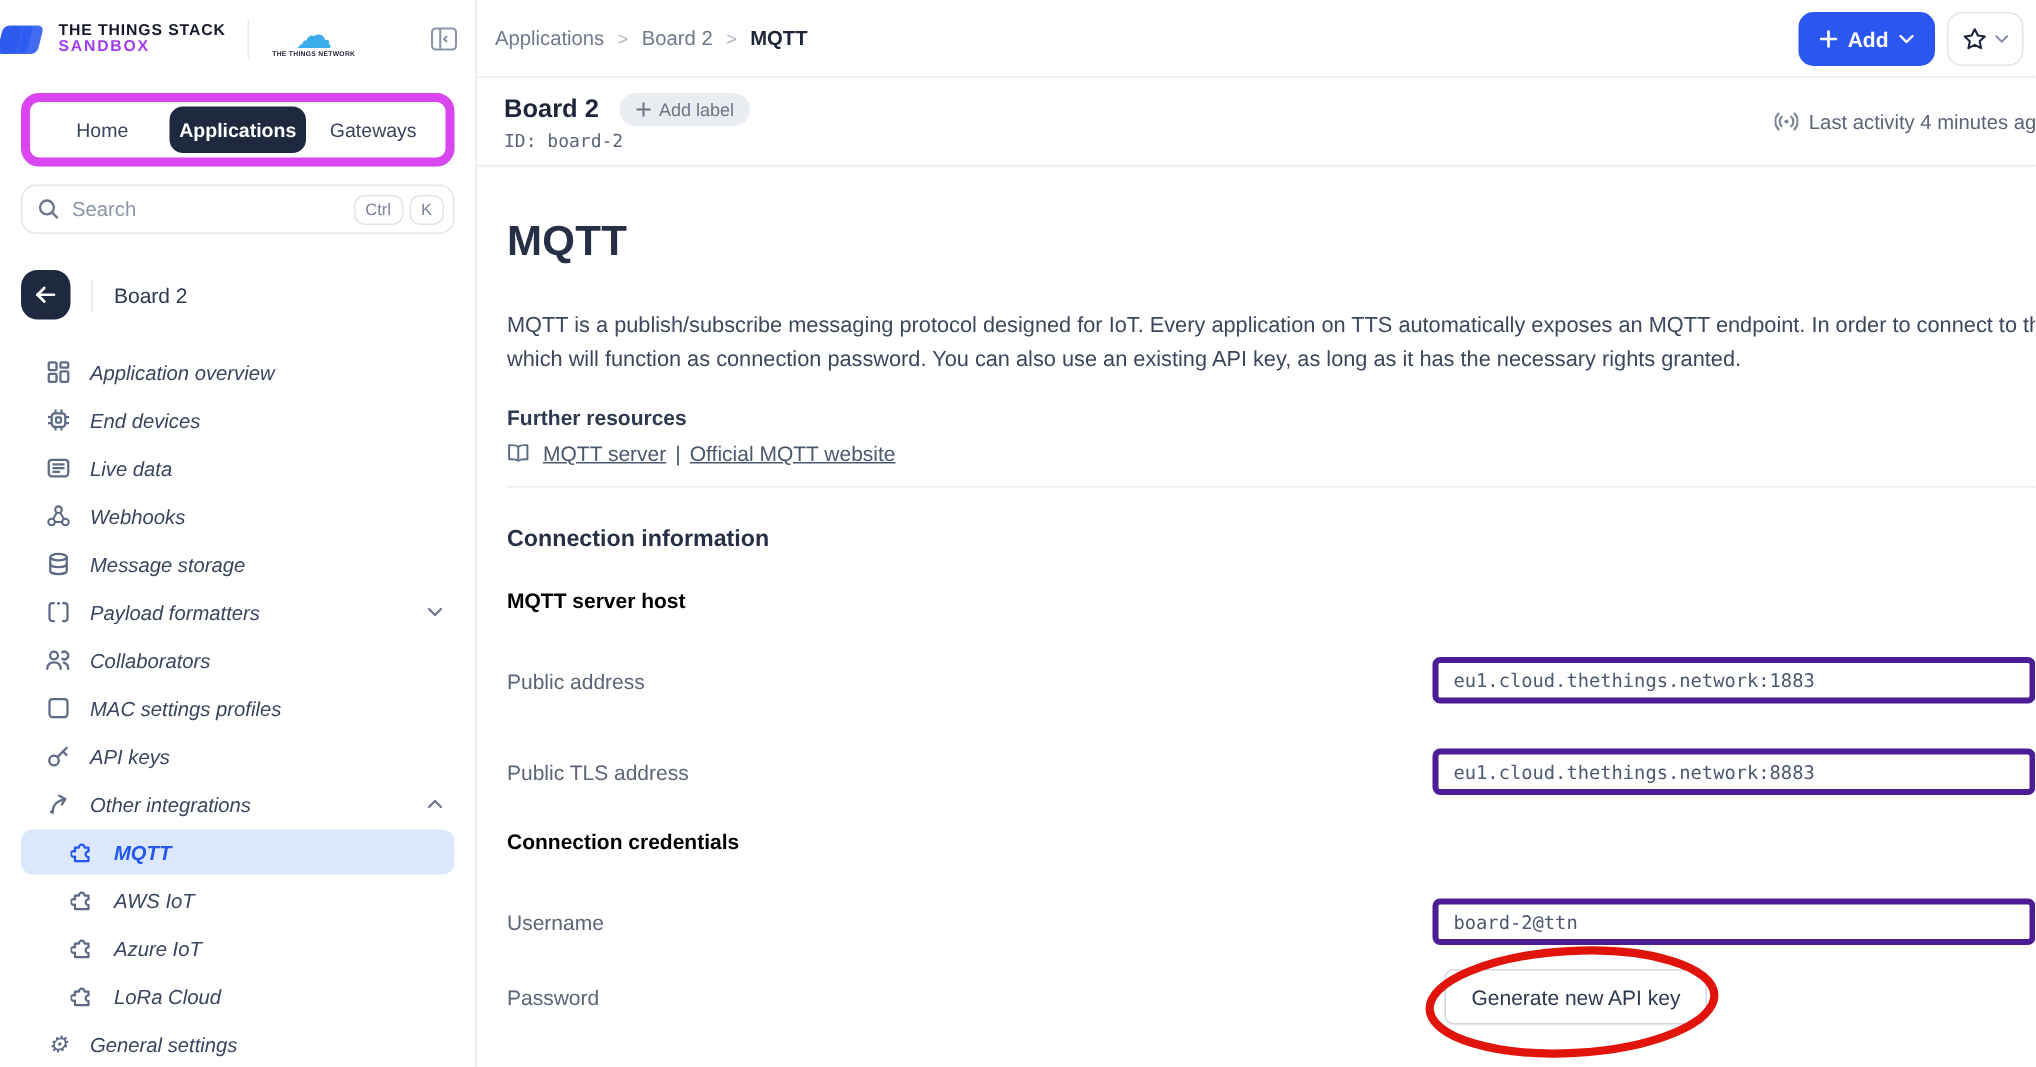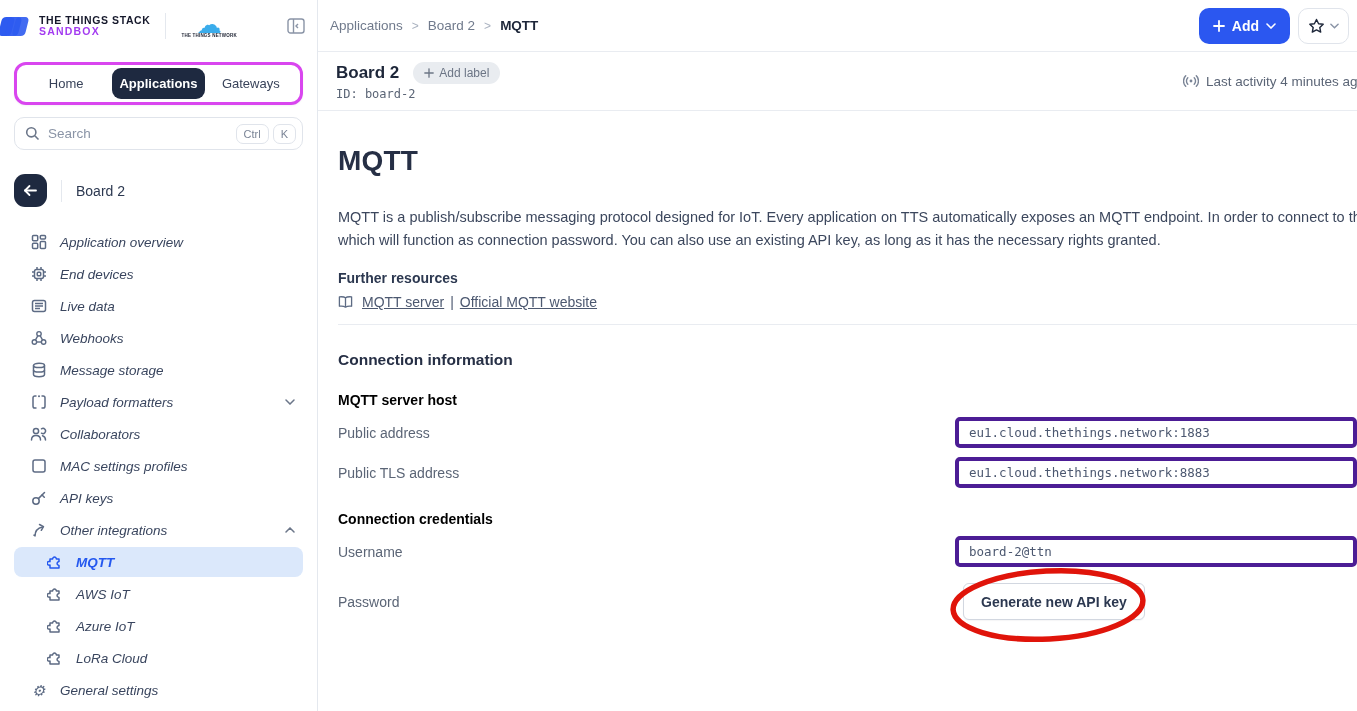--- a/index.html
+++ b/index.html
@@ -16,21 +16,21 @@
   .brand-text { line-height:1.05; margin-left:8px; }
   .brand-title { font-size:10.5px; font-weight:bold; letter-spacing:.6px; color:#15182b; }
   .brand-sub { font-size:10.5px; font-weight:bold; letter-spacing:1.2px; color:#a33bf0; }
   .side-divider { width:1px; height:26px; background:#e4e8ee; margin:0 16px 0 14px; }
   .tnn-logo { display:flex; flex-direction:column; align-items:center; line-height:1; }
   .tnn-cloud { font-size:25px; color:#3aaceb; line-height:.8; }
   .tnn-text { font-size:4.5px; font-weight:bold; color:#1b2030; letter-spacing:.2px; text-align:center; }
   .collapse-btn { margin-left:auto; color:#8a94a6; display:flex; align-items:center; cursor:pointer; }
 
   .tabs-row { padding:10px 14px 4px; }
-  .tabs { display:flex; border:3px solid #d946ef; border-radius:12px; background:#fff;
+  .tabs { display:flex; border:6px solid #d946ef; border-radius:12px; background:#fff;
     box-shadow:0 1px 2px rgba(20,30,60,.05); padding:3px; }
   .tab { flex:1; text-align:center; font-size:13px; padding:8px 0; border-radius:9px; color:#39435a; cursor:pointer; }
   .tab.active { background:#1e2940; color:#fff; font-weight:bold; }
 
   .search-row { padding:8px 14px; }
   .search-box { display:flex; align-items:center; border:1px solid #e0e4eb; border-radius:10px; height:33px; padding:0 6px 0 10px; }
   .search-box input { border:none; outline:none; flex:1; font-size:13.5px; color:#c2410c; margin-left:8px; min-width:0;
     font-family:"Liberation Sans", sans-serif; }
   .search-box input::placeholder { color:#8a94a6; }
   .kbd { border:1px solid #e0e4eb; border-radius:7px; font-size:11px; color:#7a8496; padding:3px 7px; margin-left:4px; }
@@ -83,27 +83,27 @@
 
   .fr-head { margin-top:19px; font-size:14px; font-weight:bold; color:#2c3850; }
   .fr-links { margin-top:8px; display:flex; align-items:center; gap:6px; font-size:14px; color:#4c5870; }
   .fr-links a { color:#4c5870; text-decoration:underline; cursor:pointer; }
   .fr-links .book { color:#5d6b84; display:flex; margin-right:3px; }
   .rule { border:none; border-top:1px solid #e9ecf1; margin:14px 0 0 0; }
 
   .sec-head { margin-top:26px; font-size:15.5px; font-weight:bold; color:#262f45; }
   .sub-head { margin-top:23px; font-size:14px; font-weight:bold; color:#000000; }
 
-  .field-row { display:flex; align-items:center; margin-top:9px; }
+  .field-row { display:flex; align-items:center; margin-top:30px; }
   .field-label { width:617px; min-width:617px; font-size:14px; color:#5b6576; }
   .ti { width:600px; height:31px; border:4px solid #4c1d95; border-radius:5px; padding:0 10px;
     font-family:"DejaVu Sans Mono", monospace; font-size:12.5px; color:#4c5870; background:#fff; outline:none; }
   .btn-wrap { position:relative; width:200px; height:66px; display:flex; align-items:center; }
   .gen-btn { position:absolute; left:8px; top:14px; background:#fff; border:1px solid #d2d7e0; border-radius:6px;
-    height:37px; padding:0 17px; font-size:14px; font-weight:bold; color:#2c3850; cursor:pointer;
+    height:37px; padding:0 17px; font-size:14px; font-weight:normal; color:#2c3850; cursor:pointer;
     font-family:"Liberation Sans", sans-serif; box-shadow:0 1px 1px rgba(20,30,60,.04); }
   .annotation { position:absolute; left:-14px; top:-7px; pointer-events:none; }
 
   svg { display:block; }
 </style>
 </head>
 <body>
 
 <div class="app">
 

